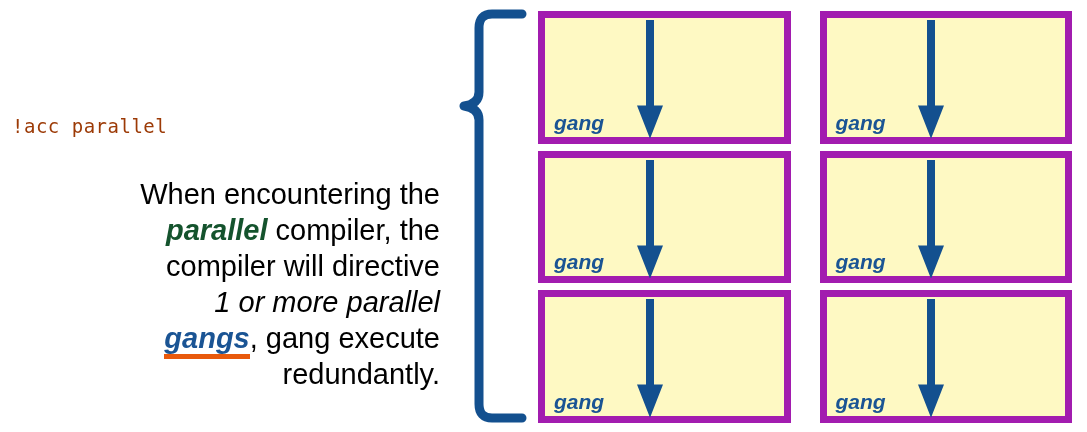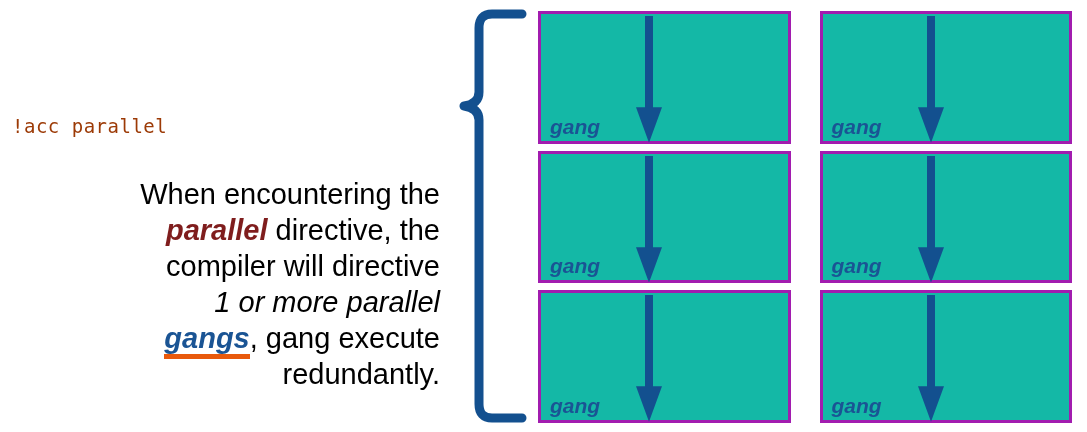--- a/index.html
+++ b/index.html
@@ -40,21 +40,21 @@
     left: 62px;
     top: 160px;
     width: 378px;
     text-align: right;
     font-size: 29px;
     line-height: 36px;
     color: #000000;
   }
   #body-text .ln { display: block; white-space: nowrap; }
   .kw-blue {
-    color: #7f1d1d;
+    color: #14532d;
     font-weight: bold;
     font-style: italic;
   }
   .kw-ital { font-style: italic; margin-left: 12px; }
   .kw-gangs {
     color: #1A5494;
     font-weight: bold;
     font-style: italic;
     border-bottom: 5px solid #E8590C;
     padding-bottom: 0px;
@@ -78,22 +78,22 @@
     height: 412px;
     display: grid;
     grid-template-columns: 1fr 1fr;
     grid-template-rows: 1fr 1fr 1fr;
     column-gap: 29px;
     row-gap: 7px;
   }
 
   .gang-cell {
     position: relative;
-    background: #14b8a6;
-    border: 3px solid #a21caf;
+    background: #fef9c3;
+    border: 7px solid #a21caf;
     box-sizing: border-box;
   }
 
   .gang-label {
     position: absolute;
     left: 9px;
     bottom: 4px;
     font-size: 21px;
     font-weight: bold;
     font-style: italic;
@@ -113,21 +113,21 @@
 </style>
 </head>
 <body>
 
 <div id="left-panel">
 
   <div id="directive-code">!acc parallel</div>
 
   <div id="body-text">
     <span class="ln"><span>When encountering the</span></span>
-    <span class="ln"><span class="kw-blue">parallel</span><span> directive, the</span></span>
+    <span class="ln"><span class="kw-blue">parallel</span><span> compiler, the</span></span>
     <span class="ln"><span>compiler will directive</span></span>
     <span class="ln"><span class="kw-ital">1 or more parallel</span></span>
     <span class="ln"><span class="kw-gangs">gangs</span><span>, gang execute</span></span>
     <span class="ln"><span>redundantly.</span></span>
   </div>
 </div>
 
 <div id="brace">
   <svg viewBox="0 0 78 432" preserveAspectRatio="none" aria-hidden="true">
     <path d="M 70 14

